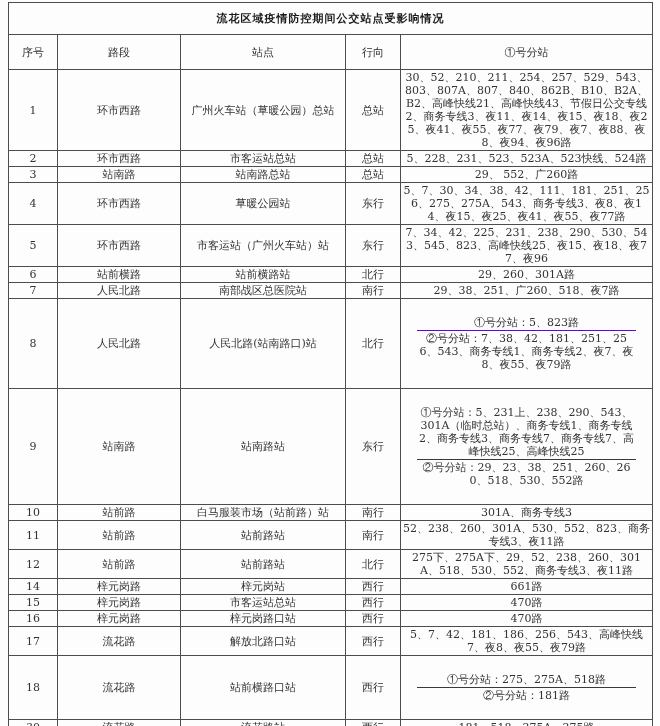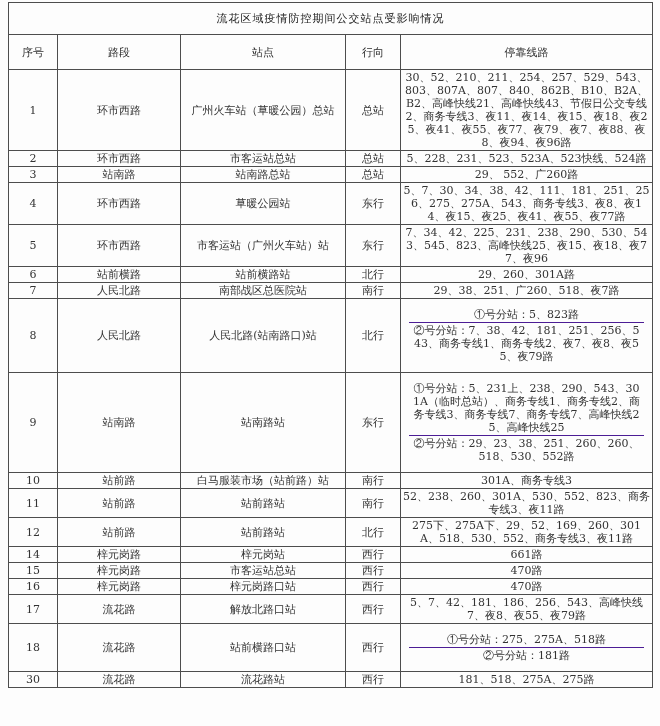--- a/index.html
+++ b/index.html
@@ -26,34 +26,34 @@
     vertical-align: middle;
     text-align: center;
     font-size: 11px;
     line-height: 13px;
     padding: 1px 2px;
     word-break: break-all;
     overflow-wrap: break-word;
   }
   td.title-cell {
     font-size: 17px;
-    font-weight: normal;
+    font-weight: bold;
     color: #1c1c1c;
     height: 29px;
     padding: 2px 0;
     letter-spacing: 1px;
     margin-left: 24px;
   }
   td.head-cell {
     height: 32px;
     font-size: 12px;
     color: #2e2e2e;
   }
   td.c-lines.multi {
-    padding: 8px;
+    padding: 16px;
   }
   td.c-lines.multi .sub {
     padding: 1px 2px;
   }
   td.c-lines.multi .sub + .sub {
     border-top: 1px solid #4c1d95;
   }
 </style>
 </head>
 <body>
@@ -69,21 +69,21 @@
     </colgroup>
     <tbody>
       <tr>
         <td colspan="5" class="title-cell">流花区域疫情防控期间公交站点受影响情况</td>
       </tr>
       <tr>
         <td class="head-cell">序号</td>
         <td class="head-cell">路段</td>
         <td class="head-cell">站点</td>
         <td class="head-cell">行向</td>
-        <td class="head-cell">停靠线路</td>
+        <td class="head-cell">①号分站</td>
       </tr>
     </tbody>
     <tbody id="rows-body">
         <tr>
           <td class="c-seq">1</td>
           <td class="c-road">环市西路</td>
           <td class="c-station">广州火车站（草暖公园）总站</td>
           <td class="c-direction">总站</td>
           <td class="c-lines">30、52、210、211、254、257、529、543、803、807A、807、840、862B、B10、B2A、B2、高峰快线21、高峰快线43、节假日公交专线2、商务专线3、夜11、夜14、夜15、夜18、夜25、夜41、夜55、夜77、夜79、夜7、夜88、夜8、夜94、夜96路</td>
         </tr>
@@ -161,21 +161,21 @@
           <td class="c-road">站前路</td>
           <td class="c-station">站前路站</td>
           <td class="c-direction">南行</td>
           <td class="c-lines">52、238、260、301A、530、552、823、商务专线3、夜11路</td>
         </tr>
         <tr>
           <td class="c-seq">12</td>
           <td class="c-road">站前路</td>
           <td class="c-station">站前路站</td>
           <td class="c-direction">北行</td>
-          <td class="c-lines">275下、275A下、29、52、169、260、301A、518、530、552、商务专线3、夜11路</td>
+          <td class="c-lines">275下、275A下、29、52、238、260、301A、518、530、552、商务专线3、夜11路</td>
         </tr>
         <tr>
           <td class="c-seq">14</td>
           <td class="c-road">梓元岗路</td>
           <td class="c-station">梓元岗站</td>
           <td class="c-direction">西行</td>
           <td class="c-lines">661路</td>
         </tr>
         <tr>
           <td class="c-seq">15</td>

